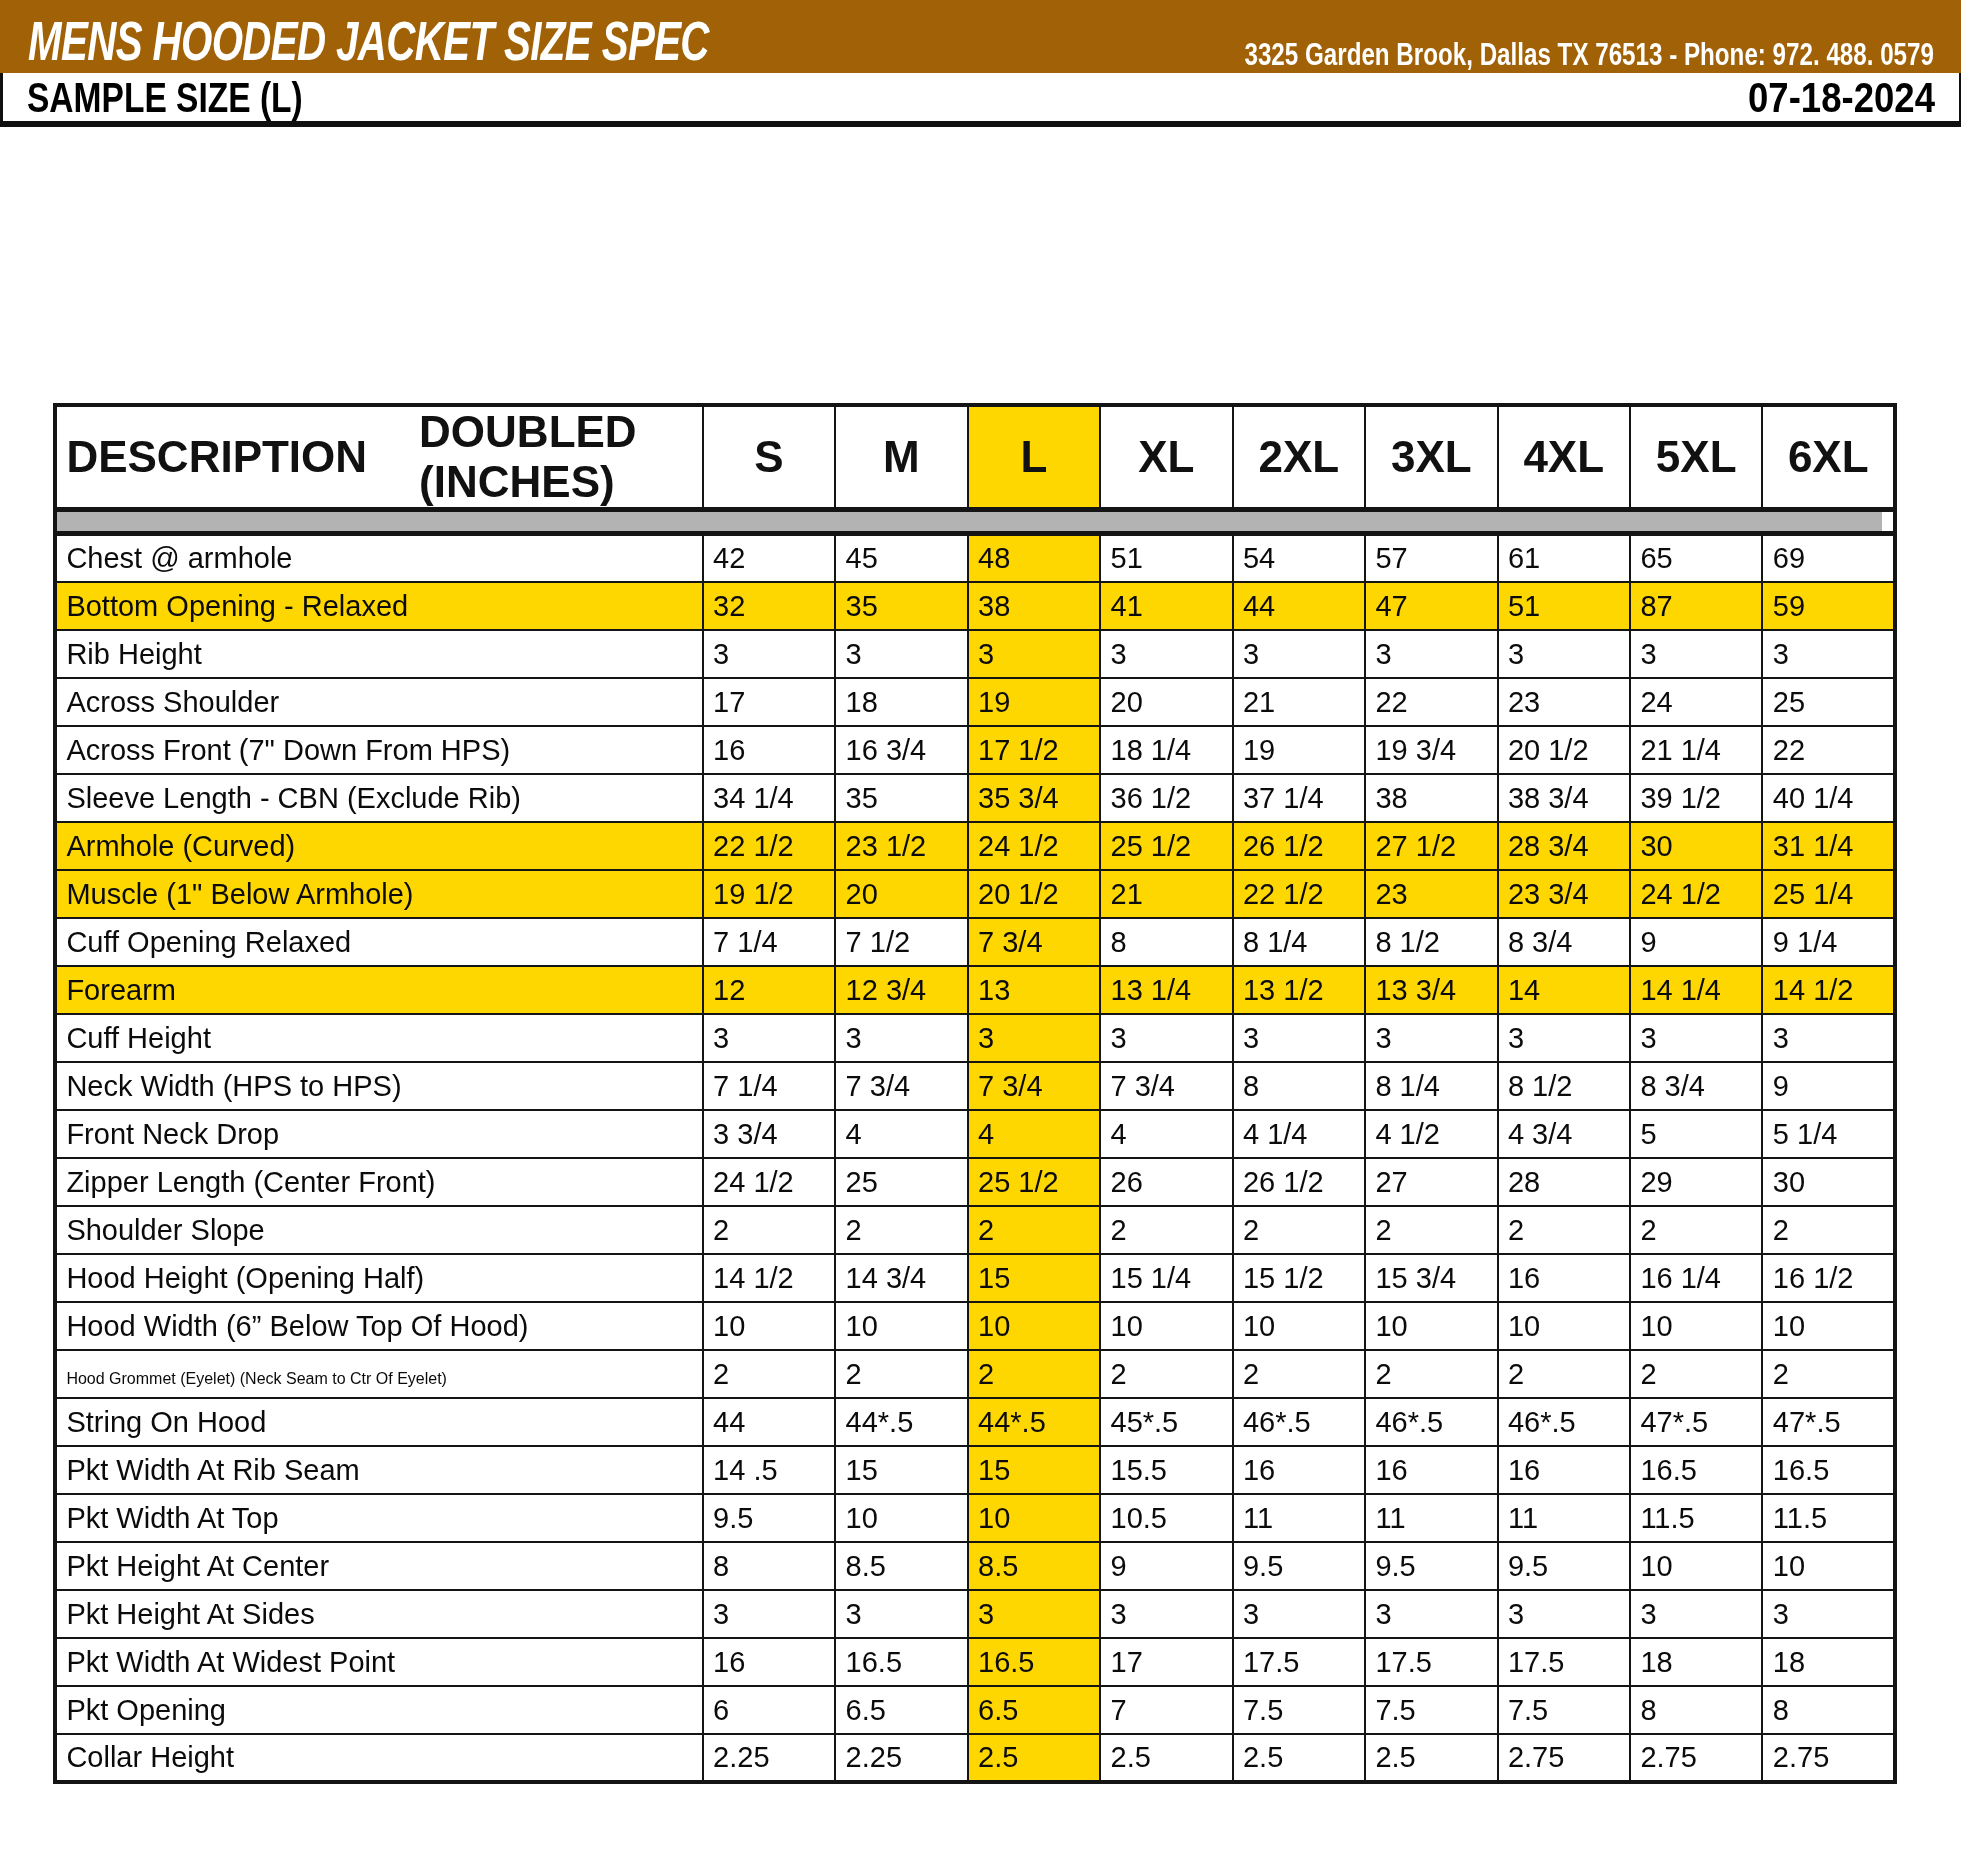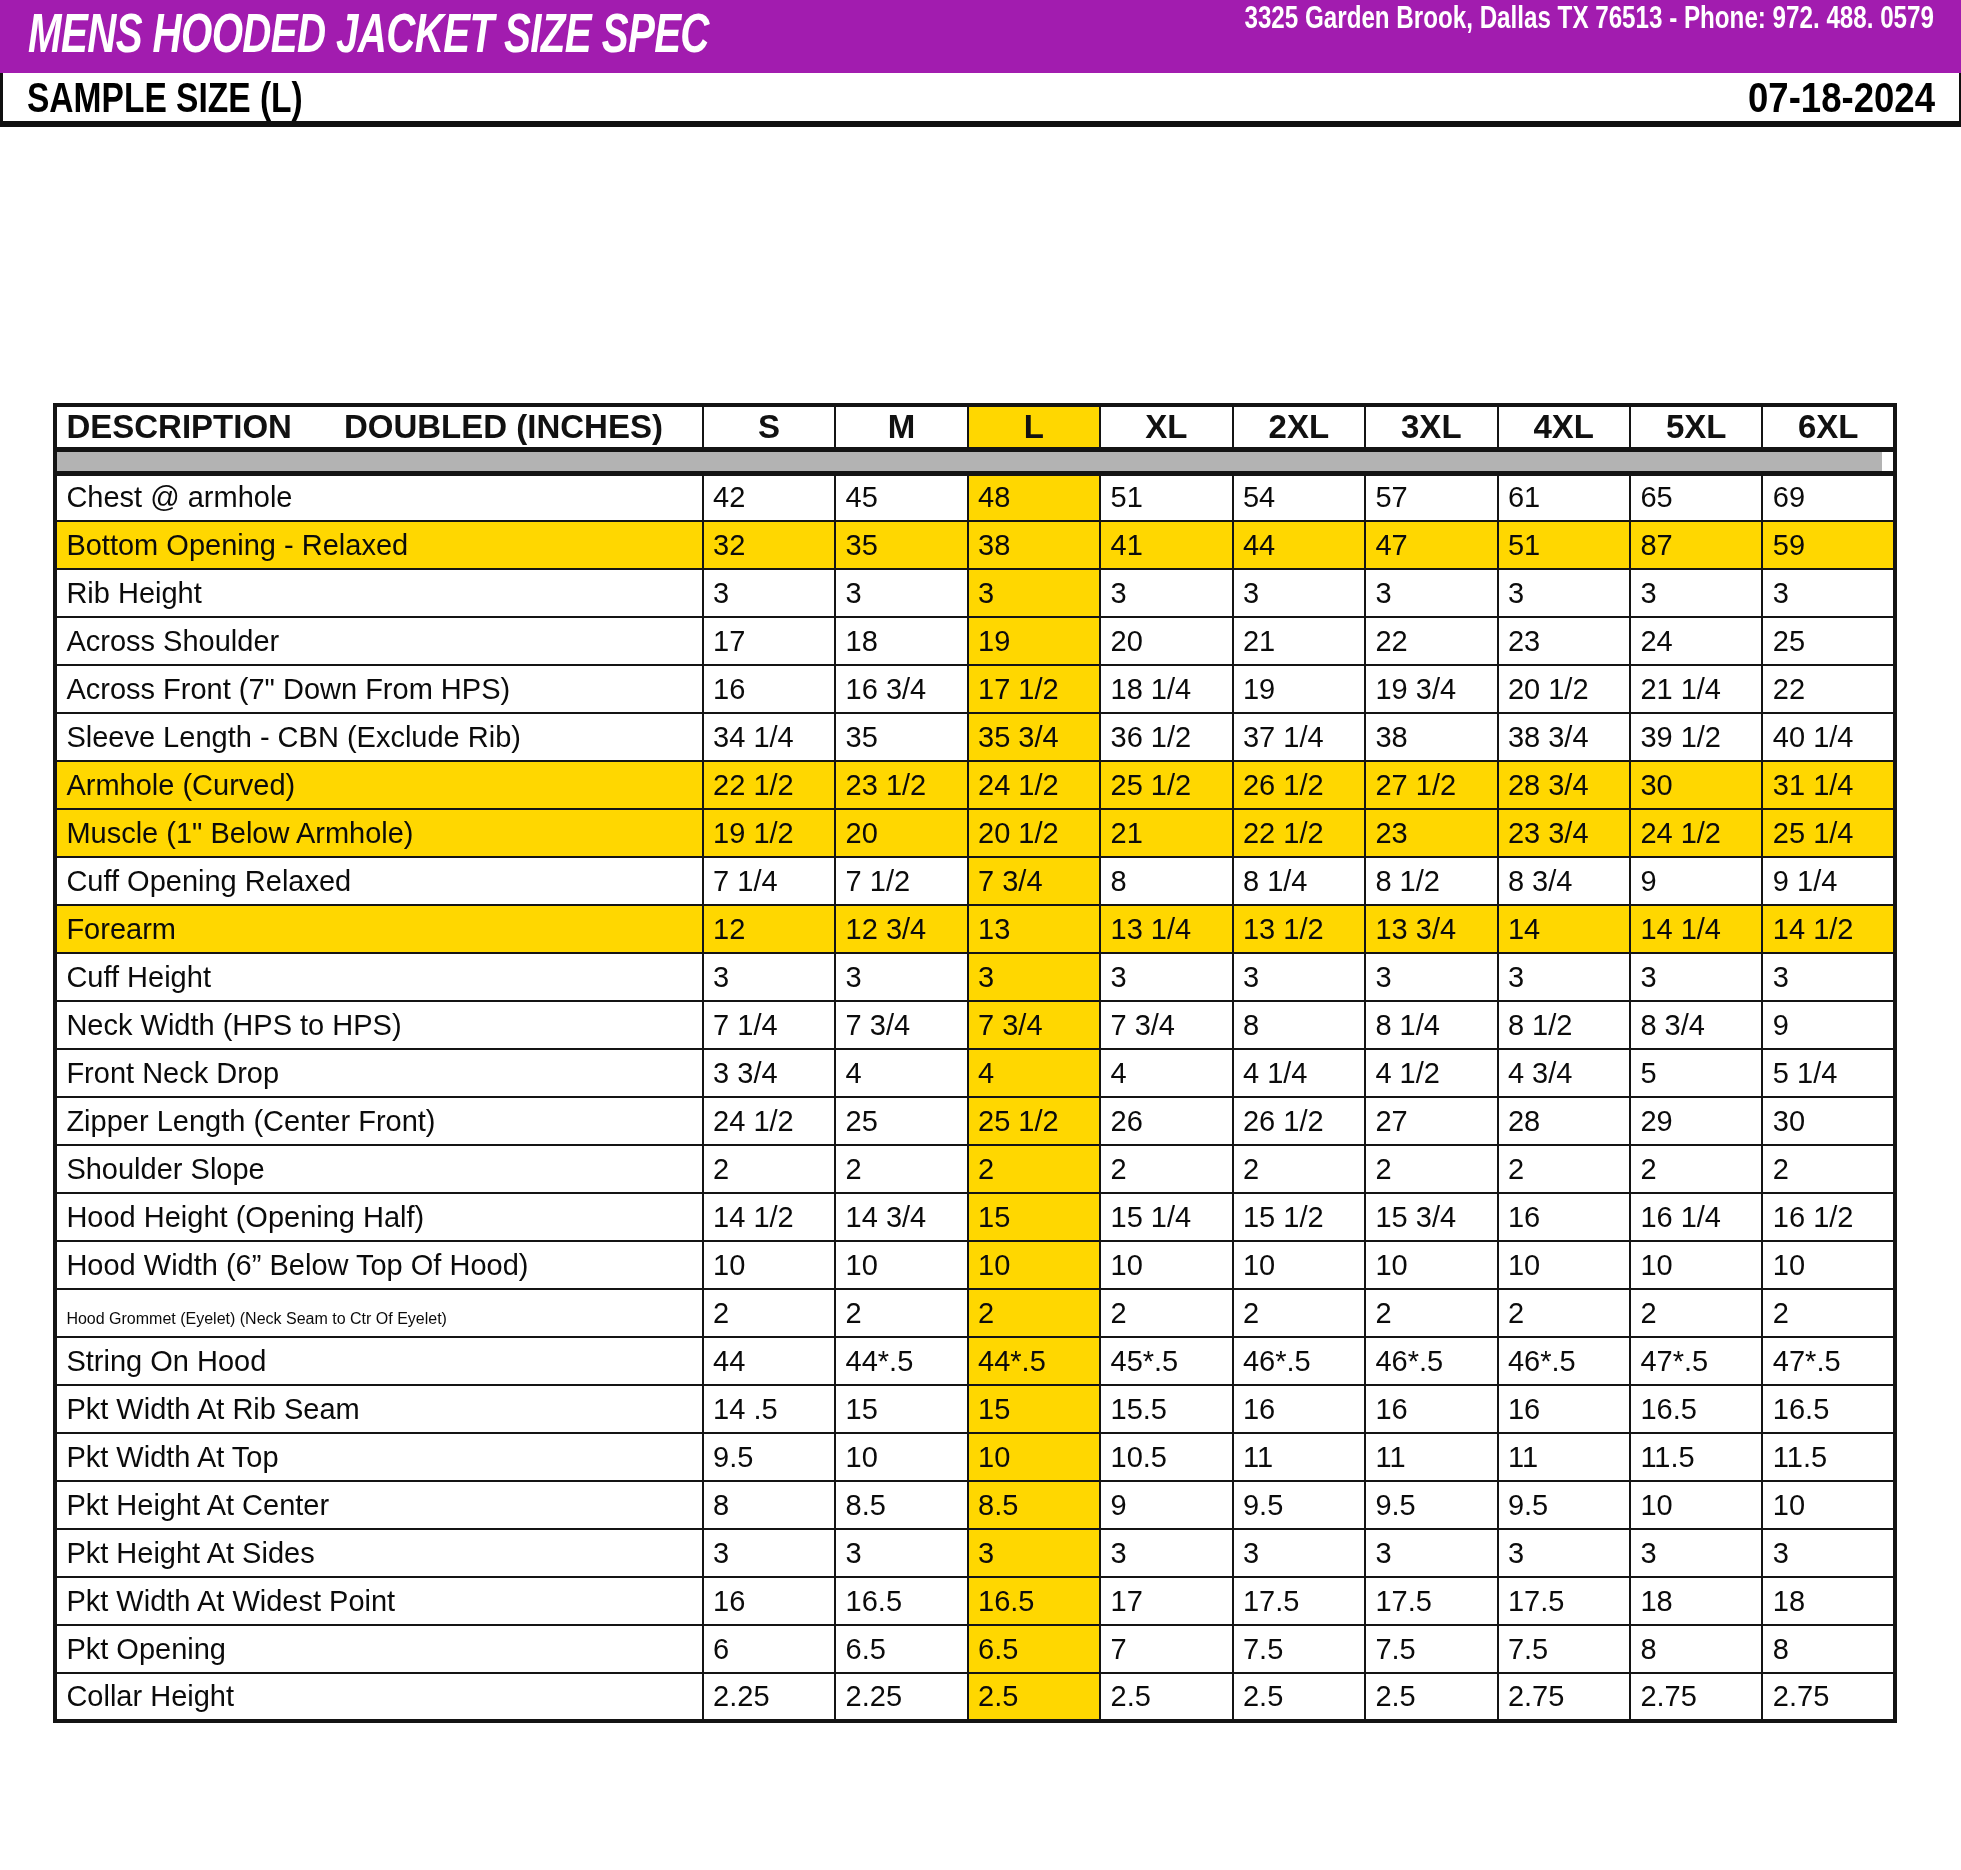--- a/index.html
+++ b/index.html
@@ -1,22 +1,22 @@
 <!DOCTYPE html>
 <html style="font-size:15px"><head>
 <meta charset="utf-8">
 <style>
   * { box-sizing: border-box; margin: 0; padding: 0; }
   html, body { width: 1962px; height: 1870px; overflow: hidden; background: #fff;
     font-family: "Liberation Sans", sans-serif; }
 
   
   .topbar {
-    width: 100%; height: 73px; background: #a21caf;
-    display: flex; align-items: flex-start; justify-content: space-between;
+    width: 100%; height: 73px; background: #a16207;
+    display: flex; align-items: flex-end; justify-content: space-between;
     padding: 0 28px;
   }
   .topbar .title {
     color: #fff; font-size: 56px; font-weight: bold; font-style: italic;
     letter-spacing: -0.9px; white-space: nowrap;
     transform: scaleX(0.72); transform-origin: left center;
   }
   .topbar .address {
     color: #fff; font-size: 31px; font-weight: bold; white-space: nowrap;
     transform: scaleX(0.78); transform-origin: right center;
@@ -40,21 +40,21 @@
 
   
   .table-wrap { margin: 276px 0 0 53px; width: 1844px; }
   table {
     width: 100%; border-collapse: collapse; table-layout: fixed;
     border: 4.7px solid #141414;
   }
   th, td { border: 2.8px solid #141414; background: #fff; }
 
   thead th {
-    height: 44px; font-size: 33px; font-weight: bold; color: #111;
+    height: 44px; font-size: 44px; font-weight: bold; color: #111;
     text-align: center; vertical-align: middle; padding: 0;
   }
   th.desc-th { text-align: left; }
   .desc-head-inner { display: flex; gap: 52px; align-items: center; padding-left: 9.4px; }
 
   tr.sep-row td {
     height: 24px; padding: 0;
     border-top: 5.6px solid #141414; border-bottom: 5.6px solid #141414;
     background: linear-gradient(to right, #b3b3b3 0, #b3b3b3 calc(100% - 11.2px), #ffffff calc(100% - 11.2px));
   }

